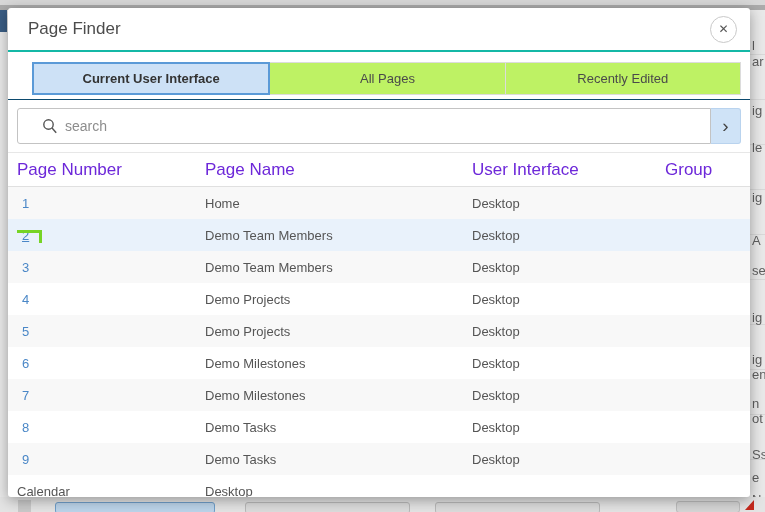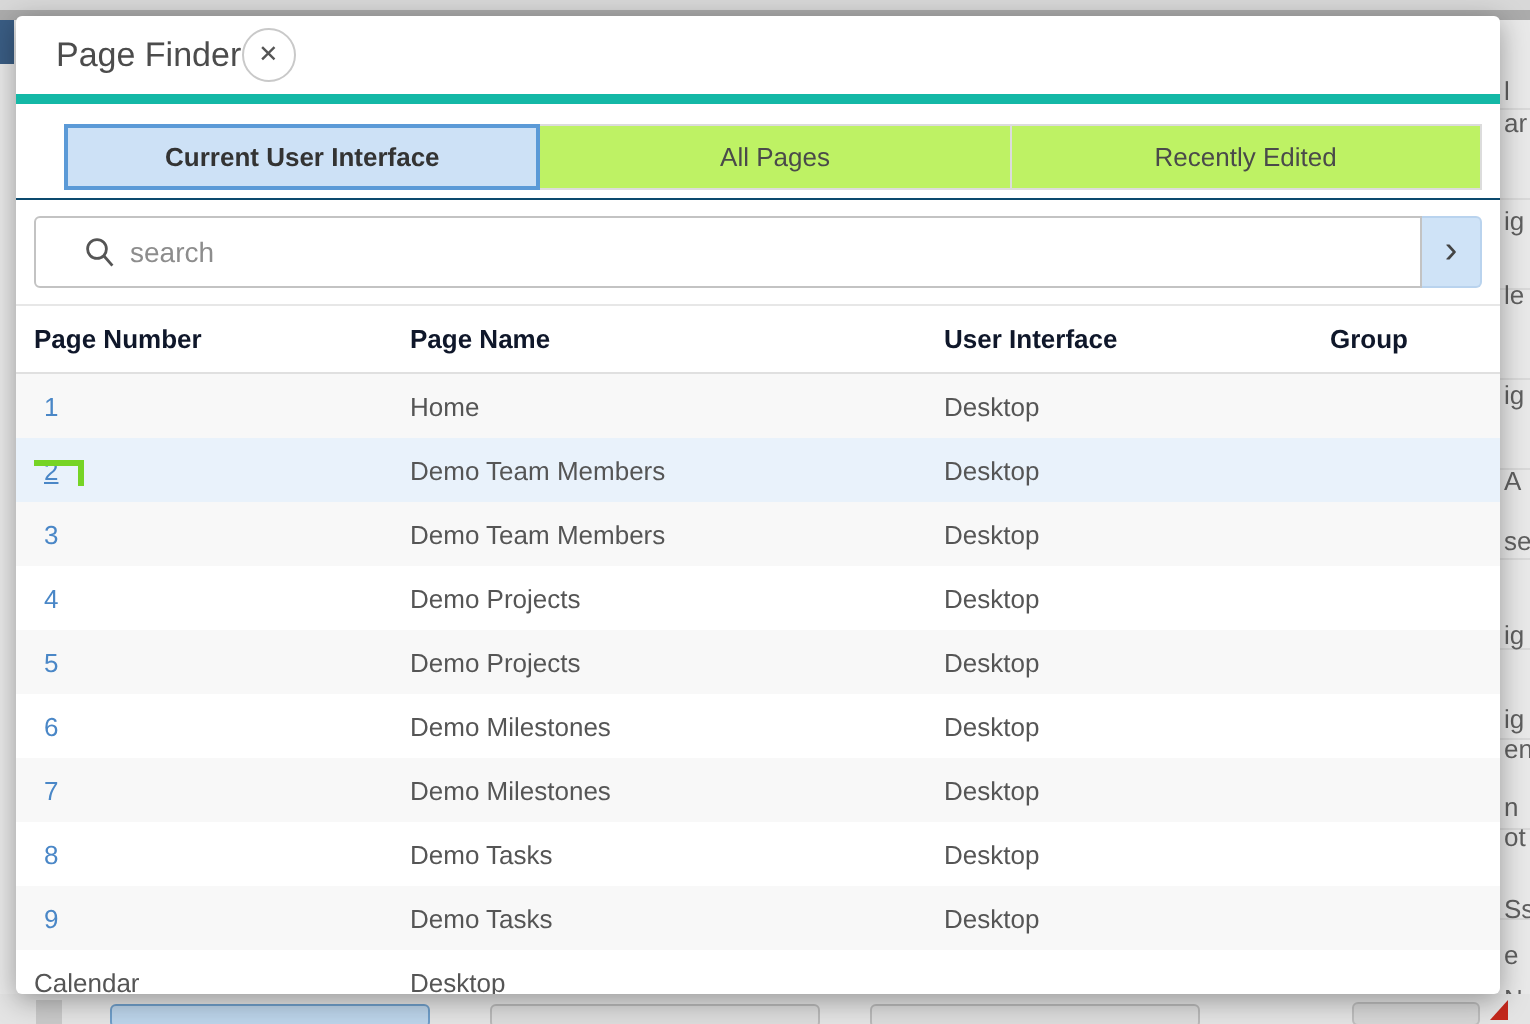--- a/index.html
+++ b/index.html
@@ -21,22 +21,22 @@
   .bg-bottom{position:absolute; left:0; top:497px; width:765px; height:15px; background:#e4e4e4;}
   .bg-btn{position:absolute; top:5px; height:12px; border-radius:3px; background:#dcdcdc; border:1px solid #b9b9b9;}
   .bg-btn.primary{background:#bcd4ea; border-color:#6f9ec9;}
   .bg-box{position:absolute; left:676px; top:4px; width:64px; height:12px; border-radius:3px; background:#d6d6d6; border:1px solid #bdbdbd;}
   .bg-flag{position:absolute; left:745px; top:3px; width:0; height:0; border-bottom:10px solid var(--flag-red); border-left:9px solid transparent;}
   .bg-leftbit{position:absolute; left:18px; top:3px; width:13px; height:12px; background:#c9c9c9;}
 
   
   .modal{position:absolute; left:8px; top:8px; width:742px; height:489px; background:#fff;
          border-radius:3px; box-shadow:0 3px 14px rgba(0,0,0,.35); overflow:hidden;}
-  .modal-header{height:44px; border-bottom:5px solid #14b8a6; display:flex; align-items:center;
-                padding:0 13px 0 20px;}
+  .modal-header{height:44px; border-bottom:2px solid #14b8a6; display:flex; align-items:center;
+                justify-content:space-between; padding:0 13px 0 20px;}
   .modal-title{font-size:17px; color:#4c4c4c;}
   .close-btn{width:27px; height:27px; border-radius:50%; border:1px solid #c9c9c9; background:#fff;
              color:#555; font-size:12px; line-height:25px; text-align:center; cursor:pointer; font-family:inherit;}
 
   .tabs{display:flex; padding:10px 9px 4px 24px; border-bottom:1px solid #0c4a6e;text-align:center;}
   .tab{flex:1; height:33px; display:flex; align-items:center; justify-content:center; font-size:13px;
        color:#4a4a4a; background:#bef264; border:1px solid #dcdcdc; border-left-width:0; cursor:pointer;}
   .tab:first-child{border-left-width:1px;}
   .tab.active{background:var(--tab-active-bg); border:2px solid var(--accent-blue); font-weight:bold; color:#333;}
 
@@ -44,21 +44,21 @@
   .search-box{flex:1; display:flex; align-items:center; height:36px; border:1px solid #c3c3c3;
               border-radius:3px 0 0 3px; background:#fff; padding:0 24px;}
   .search-box svg{flex:none;}
   .search-box input{flex:1; border:0; outline:none; font-size:14px; color:#333; margin-left:7px; font-family:inherit;}
   .search-box input::placeholder{color:#8d8d8d;}
   .go-btn{width:30px; height:36px; background:var(--go-btn-bg); border:1px solid #b9d3ee; border-left:0;
           border-radius:0 3px 3px 0; color:#444; font-size:19px; line-height:32px; cursor:pointer; font-family:inherit;}
 
   .thead,.t-row{display:grid; grid-template-columns:188px 267px 193px 1fr; padding:0 9px; align-items:center;}
   .thead{height:34px; border-bottom:1px solid #e0e0e0;}
-  .thead .hcell{font-size:13px; font-weight:bold; color:#0f172a;}
+  .thead .hcell{font-size:17px; font-weight:normal; color:#6d28d9;}
   .t-row{height:32px; font-size:13px; color:#555;}
   .t-row.stripe{background:#f8f8f8;}
   .t-row.highlight{background:var(--row-highlight);}
   .cell{overflow:hidden; white-space:nowrap;}
   .cell.num{position:relative; padding-left:5px;}
   .pnum{color:var(--link-blue); text-decoration:none; cursor:pointer;}
   .pnum.hovered{text-decoration:underline;}
   .ann-box{position:absolute; left:-4px; top:2px; width:29px; height:27px;
            border:3px solid var(--annotation-green); pointer-events:none;}
 </style>

